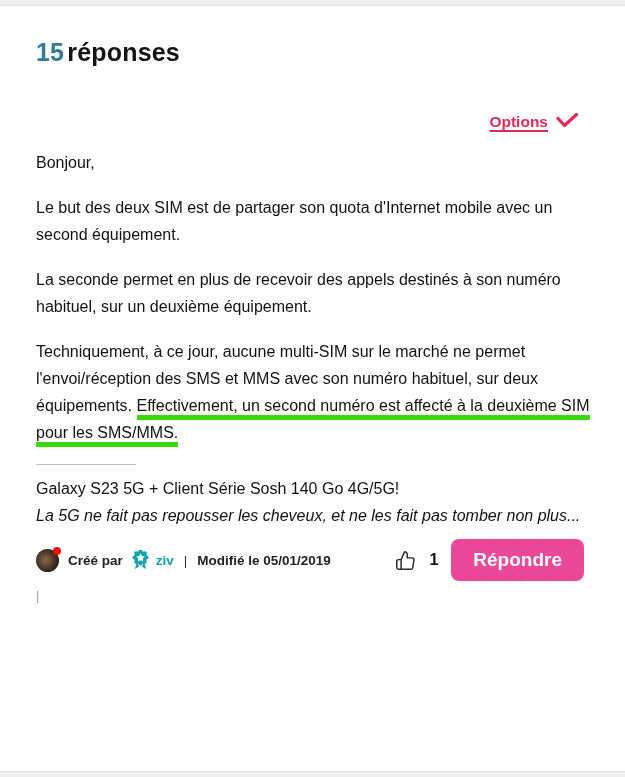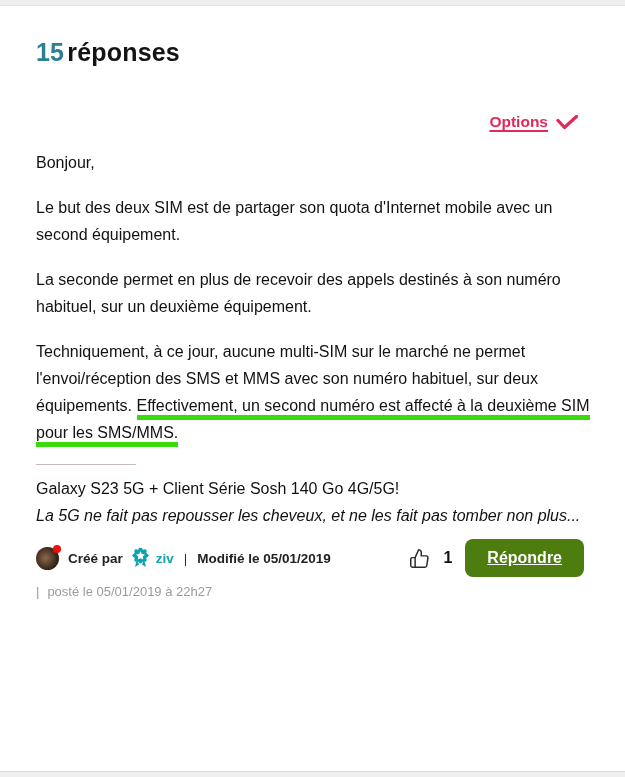--- a/index.html
+++ b/index.html
@@ -7,21 +7,21 @@
   body { font-family: "Liberation Sans", sans-serif; }
   .page { position: relative; width: 625px; height: 777px; background: #ffffff; overflow: hidden; margin: 0 auto; }
   .topbar { height: 6px; background: #efefef; border-bottom: 1px solid #e2e2e2; }
   .bottombar { position: absolute; left: 0; right: 0; bottom: 0; height: 6px; background: #efefef; border-top: 1px solid #dcdcdc; }
   .card { padding: 22px 25px 0 36px; }
 
   .replies-heading { margin: 10px 0 0 0; font-size: 25px; font-weight: 700; color: #141414; letter-spacing: 0.2px; }
   .replies-count { color: #2d7f93; margin-right: 3px; }
 
   .options-row { display: flex; justify-content: flex-end; align-items: center; margin-top: 46px; padding-right: 22px; }
-  .options-link { display: inline-flex; align-items: center; gap: 8px; cursor: pointer; text-decoration: none; }
+  .options-link { display: inline-flex; align-items: flex-start; gap: 8px; cursor: pointer; text-decoration: none; }
   .options-text { color: #e2295b; font-weight: 700; font-size: 15.5px; text-decoration: underline; text-decoration-thickness: 1.5px; text-underline-offset: 3px; }
 
   .post { font-size: 16px; line-height: 27px; color: #121212; }
   .post p { margin: 18px 0; }
   .marker-underline { border-bottom: 5px solid #38dc0a; padding-bottom: 1px; }
   .wink-emoji { vertical-align: -3px; margin-left: 3px; }
 
   .sig-divider { width: 100px; height: 0; border-top: 1px solid #c7b9b9; margin-top: 16px; }
   .signature { margin-top: 10px; font-size: 16px; line-height: 27px; color: #121212; }
   .sig-quote { font-style: italic; }
@@ -30,22 +30,22 @@
   .footer-left { display: flex; align-items: center; gap: 9px; font-size: 13.5px; font-weight: 700; color: #222222; }
   .avatar { position: relative; width: 23px; height: 23px; border-radius: 50%; flex: 0 0 auto; cursor: pointer;
             background: radial-gradient(circle at 42% 48%, #8a6a48 0%, #51382a 45%, #1d140e 80%); }
   .avatar-dot { position: absolute; top: -2px; right: -2px; width: 8px; height: 8px; border-radius: 50%; background: #f40b0b; }
   .author-badge { display: inline-flex; align-items: center; gap: 7px; cursor: pointer; }
   .author-name { color: #0fa3b1; font-weight: 700; }
   .meta-sep { color: #333333; font-weight: 400; padding: 0 1px; }
   .footer-right { display: flex; align-items: center; gap: 13px; padding-right: 16px; }
   .like-btn { display: inline-flex; align-items: center; cursor: pointer; background: none; border: none; padding: 0; }
   .like-count { font-size: 16px; font-weight: 700; color: #111111; }
-  .reply-btn { background: #4d7c0f; color: #ffffff; border: none; border-radius: 8px; padding: 10px 22px;
-               font-family: "Liberation Sans", sans-serif; font-size: 16px; font-weight: 700; cursor: pointer; text-decoration: underline; }
+  .reply-btn { background: #ec4899; color: #ffffff; border: none; border-radius: 8px; padding: 10px 22px;
+               font-family: "Liberation Sans", sans-serif; font-size: 19px; font-weight: 700; cursor: pointer; }
 
   .posted-line { display: flex; align-items: center; gap: 8px; margin-top: 7px; font-size: 13px; color: #9b9b9b; }
 </style>
 </head>
 <body>
 
 <div class="page">
   <div class="topbar"></div>
 
   <div class="card">
@@ -119,19 +119,18 @@
             <path d="M14 9V5a3 3 0 0 0-3-3l-4 9v11h11.28a2 2 0 0 0 2-1.7l1.38-9a2 2 0 0 0-2-2.3zM7 22H4a2 2 0 0 1-2-2v-7a2 2 0 0 1 2-2h3" fill="none" stroke="#2b2b2b" stroke-width="1.7" stroke-linecap="round" stroke-linejoin="round"></path>
           </svg>
         </button>
         <span class="like-count">1</span>
         <button class="reply-btn">Répondre</button>
       </div>
     </div>
 
     <div class="posted-line">
       <span>|</span>
-      <span>posté le 05/01/2019 à 22h27</span>
     </div>
 
   </div>
 
   <div class="bottombar"></div>
 </div>
 
 </body></html>

